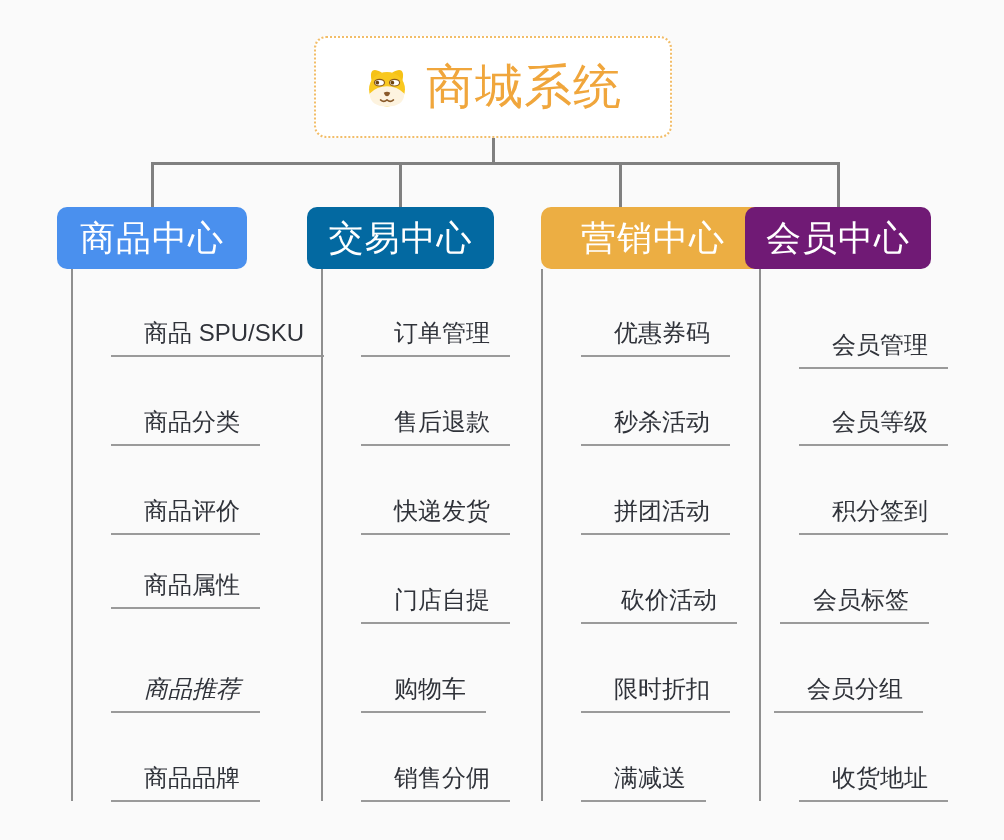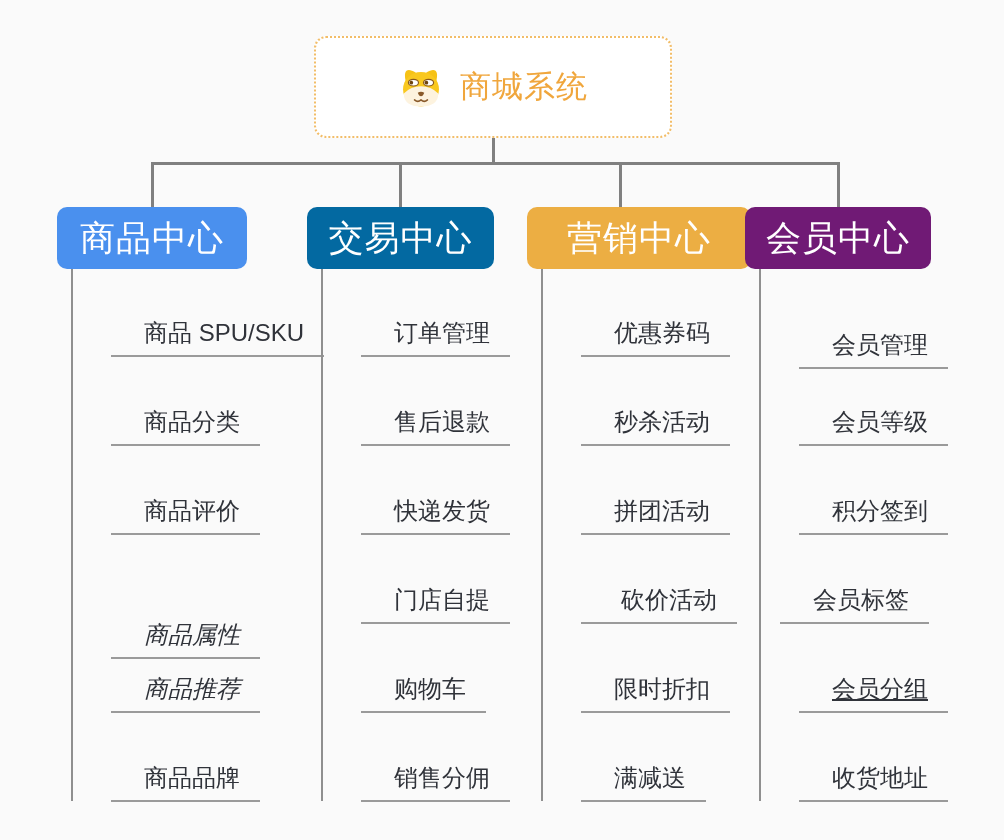--- a/index.html
+++ b/index.html
@@ -23,21 +23,21 @@
     border: 2px dotted #f2bd68;
     border-radius: 12px;
     box-sizing: border-box;
     display: flex;
     align-items: center;
     justify-content: center;
     gap: 16px;
     cursor: default;
   }
   .root-title {
-    font-size: 31px;
+    font-size: 48px;
     color: #f0a63c;
     letter-spacing: 1px;
     white-space: nowrap;
   }
   .root-icon { flex: 0 0 auto; display: block; }
 
   
   .cline { position: absolute; background: #808080; }
 
   
@@ -109,41 +109,41 @@
       <div class="cline" style="left: 399px; top: 162px; width: 3px; height: 45px;"></div>
       <div class="cline" style="left: 618.5px; top: 162px; width: 3px; height: 45px;"></div>
       <div class="cline" style="left: 836.5px; top: 162px; width: 3px; height: 45px;"></div>
     </div>
   <div id="nodes">
       <div class="branch-node" style="left: 57px; width: 190px; background: rgb(74, 144, 238);">商品中心</div>
       <div class="stem" style="left: 71px; top: 269px; height: 532px;"></div>
       <div class="leaf" style="left: 71px; top: 318px;">商品 SPU/SKU</div>
       <div class="leaf" style="left: 71px; top: 407px;">商品分类</div>
       <div class="leaf" style="left: 71px; top: 496px;">商品评价</div>
-      <div class="leaf" style="left: 71px; top: 620px; font-style: italic;">商品属性</div>
+      <div class="leaf" style="left: 71px; top: 570px;">商品属性</div>
       <div class="leaf" style="left: 71px; top: 674px; font-style: italic;">商品推荐</div>
       <div class="leaf" style="left: 71px; top: 763px;">商品品牌</div>
       <div class="branch-node" style="left: 307px; width: 187px; background: #0369a1;">交易中心</div>
       <div class="stem" style="left: 321px; top: 269px; height: 532px;"></div>
       <div class="leaf" style="left: 321px; top: 318px;">订单管理</div>
       <div class="leaf" style="left: 321px; top: 407px;">售后退款</div>
       <div class="leaf" style="left: 321px; top: 496px;">快递发货</div>
       <div class="leaf" style="left: 321px; top: 585px;">门店自提</div>
       <div class="leaf" style="left: 321px; top: 674px;">购物车</div>
       <div class="leaf" style="left: 321px; top: 763px;">销售分佣</div>
-      <div class="branch-node" style="left: 527px; width: 224px; background: rgb(236, 174, 67);">营销中心</div>
+      <div class="branch-node" style="left: 541px; width: 224px; background: rgb(236, 174, 67);">营销中心</div>
       <div class="stem" style="left: 541px; top: 269px; height: 532px;"></div>
       <div class="leaf" style="left: 541px; top: 318px;">优惠券码</div>
       <div class="leaf" style="left: 541px; top: 407px;">秒杀活动</div>
       <div class="leaf" style="left: 541px; top: 496px;">拼团活动</div>
       <div class="leaf" style="left: 541px; top: 585px; padding-left: 40px;">砍价活动</div>
       <div class="leaf" style="left: 541px; top: 674px;">限时折扣</div>
       <div class="leaf" style="left: 541px; top: 763px;">满减送</div>
       <div class="branch-node" style="left: 745px; width: 186px; background: #701a75;">会员中心</div>
       <div class="stem" style="left: 759px; top: 269px; height: 532px;"></div>
       <div class="leaf" style="left: 759px; top: 330px;">会员管理</div>
       <div class="leaf" style="left: 759px; top: 407px;">会员等级</div>
       <div class="leaf" style="left: 759px; top: 496px;">积分签到</div>
       <div class="leaf" style="left: 740px; top: 585px;">会员标签</div>
-      <div class="leaf" style="left: 759px; top: 674px; text-decoration: underline;">会员分组</div>
+      <div class="leaf" style="left: 734px; top: 674px;">会员分组</div>
       <div class="leaf" style="left: 759px; top: 763px;">收货地址</div>
     </div>
 </div>
 
 </body></html>

